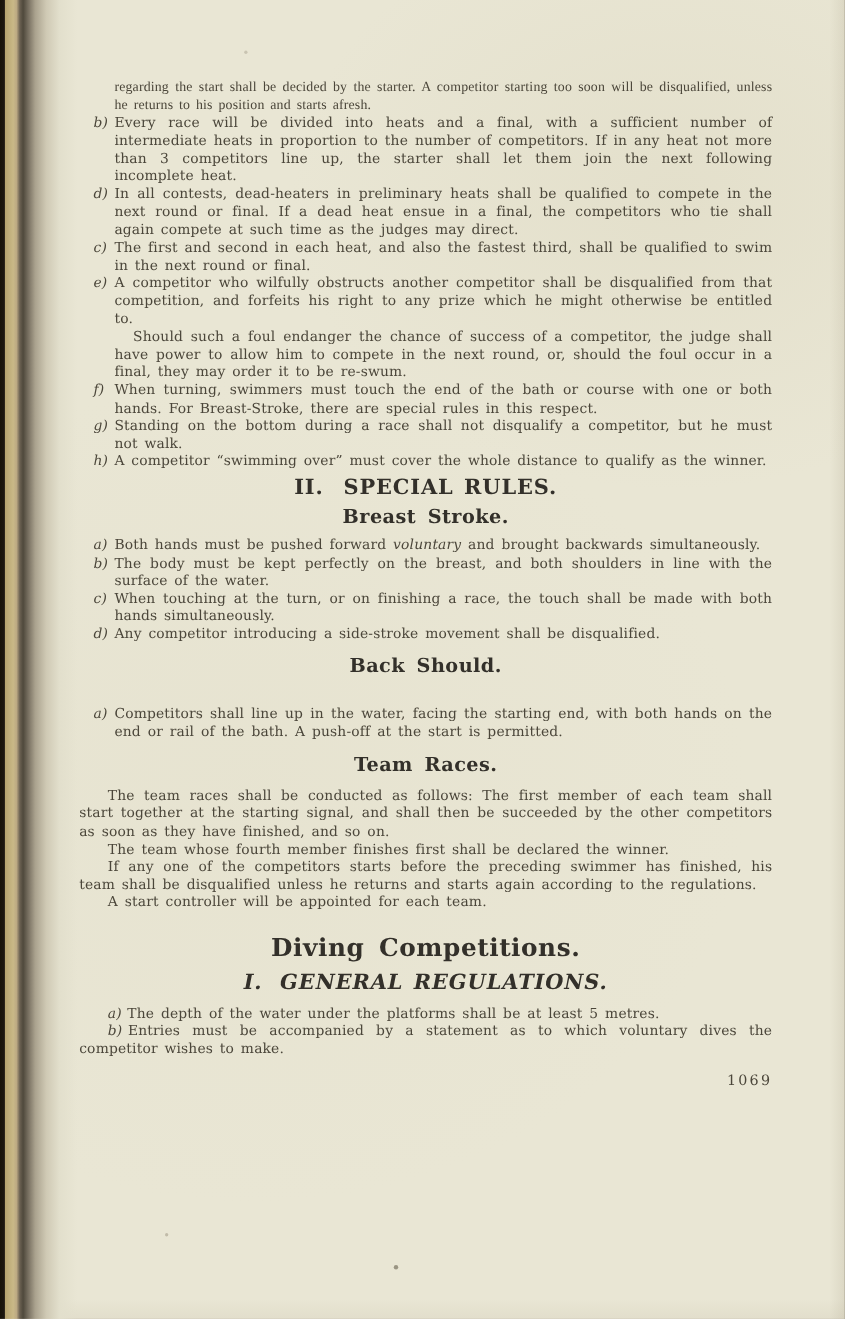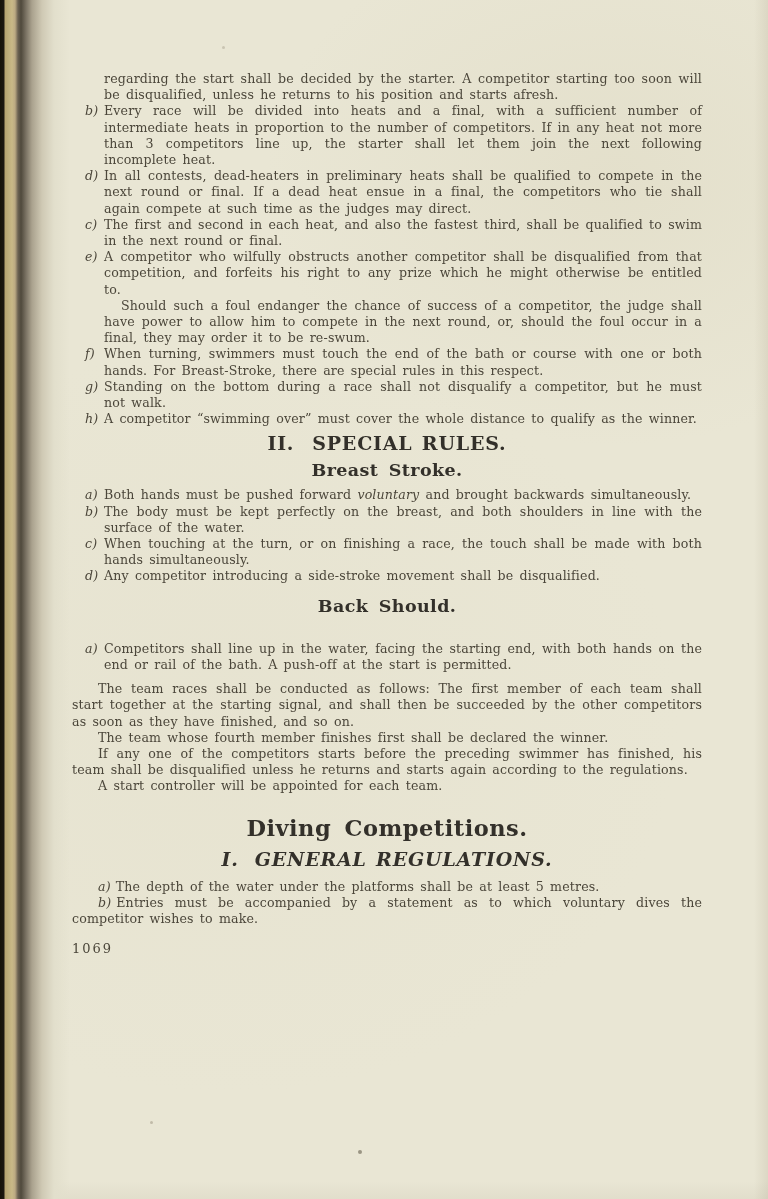--- a/index.html
+++ b/index.html
@@ -45,39 +45,39 @@
   .h-back{margin-top:10px;}
   .h-team{margin-top:12px;}
   .h-diving{margin-top:18px;font-size:22.5px;line-height:30px;letter-spacing:0.5px;word-spacing:5px;}
   .h-genreg{margin-top:4px;font-size:19px;line-height:24px;letter-spacing:0.8px;font-style:italic;}
   .h-genreg .hnum{margin-right:16px;}
   .group{margin-top:6px;}
   .group-breast{margin-top:6px;}
   .group-back{margin-top:24px;}
   .group-team{margin-top:8px;}
   .group-dive{margin-top:8px;}
-  .pageno{margin-top:14px;text-align:left;text-indent:0;font-size:13px;letter-spacing:2px;color:#4b463a;}
+  .pageno{margin-top:14px;text-align:right;text-indent:0;font-size:13px;letter-spacing:2px;color:#4b463a;}
   .speck{position:absolute;border-radius:50%;}
   .speck1{left:358px;top:1150px;width:4px;height:4px;background:rgba(90,82,64,0.55);}
   .speck2{left:150px;top:1121px;width:3px;height:3px;background:rgba(120,110,88,0.35);}
   .speck3{left:222px;top:46px;width:3px;height:3px;background:rgba(130,120,98,0.30);}
   em{font-style:italic;}
 </style>
 </head>
 <body>
 
 <div class="scan">
   <div class="binding"></div>
   <div class="speck speck1"></div>
   <div class="speck speck2"></div>
   <div class="speck speck3"></div>
 
   <div class="page">
 
-    <p class="li-cont" style="text-indent:0;">regarding the start shall be decided by the starter. A competitor starting too soon will be disqualified, unless he returns to his position and starts afresh.</p>
+    <p class="li-cont" style="text-indent:0;font-family:Liberation Serif, serif;">regarding the start shall be decided by the starter. A competitor starting too soon will be disqualified, unless he returns to his position and starts afresh.</p>
 
     <p class="li"><span class="marker">b)</span><span>Every race will be divided into heats and a final, with a sufficient number of intermediate heats in proportion to the number of competitors. If in any heat not more than 3 competitors line up, the starter shall let them join the next following incomplete heat.</span></p>
     <p class="li"><span class="marker">d)</span><span>In all contests, dead-heaters in preliminary heats shall be qualified to compete in the next round or final. If a dead heat ensue in a final, the competitors who tie shall again compete at such time as the judges may direct.</span></p>
     <p class="li"><span class="marker">c)</span><span>The first and second in each heat, and also the fastest third, shall be qualified to swim in the next round or final.</span></p>
     <p class="li"><span class="marker">e)</span><span>A competitor who wilfully obstructs another competitor shall be disqualified from that competition, and forfeits his right to any prize which he might otherwise be entitled to.</span></p>
     <p class="li-cont">Should such a foul endanger the chance of success of a competitor, the judge shall have power to allow him to compete in the next round, or, should the foul occur in a final, they may order it to be re-swum.</p>
     <p class="li"><span class="marker">f)</span><span>When turning, swimmers must touch the end of the bath or course with one or both hands. For Breast-Stroke, there are special rules in this respect.</span></p>
     <p class="li"><span class="marker">g)</span><span>Standing on the bottom during a race shall not disqualify a competitor, but he must not walk.</span></p>
     <p class="li"><span class="marker">h)</span><span>A competitor “swimming over” must cover the whole distance to qualify as the winner.</span></p>
 
@@ -89,20 +89,21 @@
       <p class="li"><span class="marker">b)</span><span>The body must be kept perfectly on the breast, and both shoulders in line with the surface of the water.</span></p>
       <p class="li"><span class="marker">c)</span><span>When touching at the turn, or on finishing a race, the touch shall be made with both hands simultaneously.</span></p>
       <p class="li"><span class="marker">d)</span><span>Any competitor introducing a side-stroke movement shall be disqualified.</span></p>
     </div>
 
     <h4 class="h-sub h-back">Back Should.</h4>
     <div class="group group-back">
       <p class="li"><span class="marker">a)</span><span>Competitors shall line up in the water, facing the starting end, with both hands on the end or rail of the bath. A push-off at the start is permitted.</span></p>
     </div>
 
+    <h4 class="h-sub h-team">Team Races.</h4>
     <div class="group group-team">
       <p class="pfirst">The team races shall be conducted as follows: The first member of each team shall start together at the starting signal, and shall then be succeeded by the other competitors as soon as they have finished, and so on.</p>
       <p class="pfirst">The team whose fourth member finishes first shall be declared the winner.</p>
       <p class="pfirst">If any one of the competitors starts before the preceding swimmer has finished, his team shall be disqualified unless he returns and starts again according to the regulations.</p>
       <p class="pfirst">A start controller will be appointed for each team.</p>
     </div>
 
     <h2 class="h-diving">Diving Competitions.</h2>
     <h3 class="h-genreg"><span class="hnum">I.</span><span>GENERAL REGULATIONS.</span></h3>
     <div class="group group-dive">

